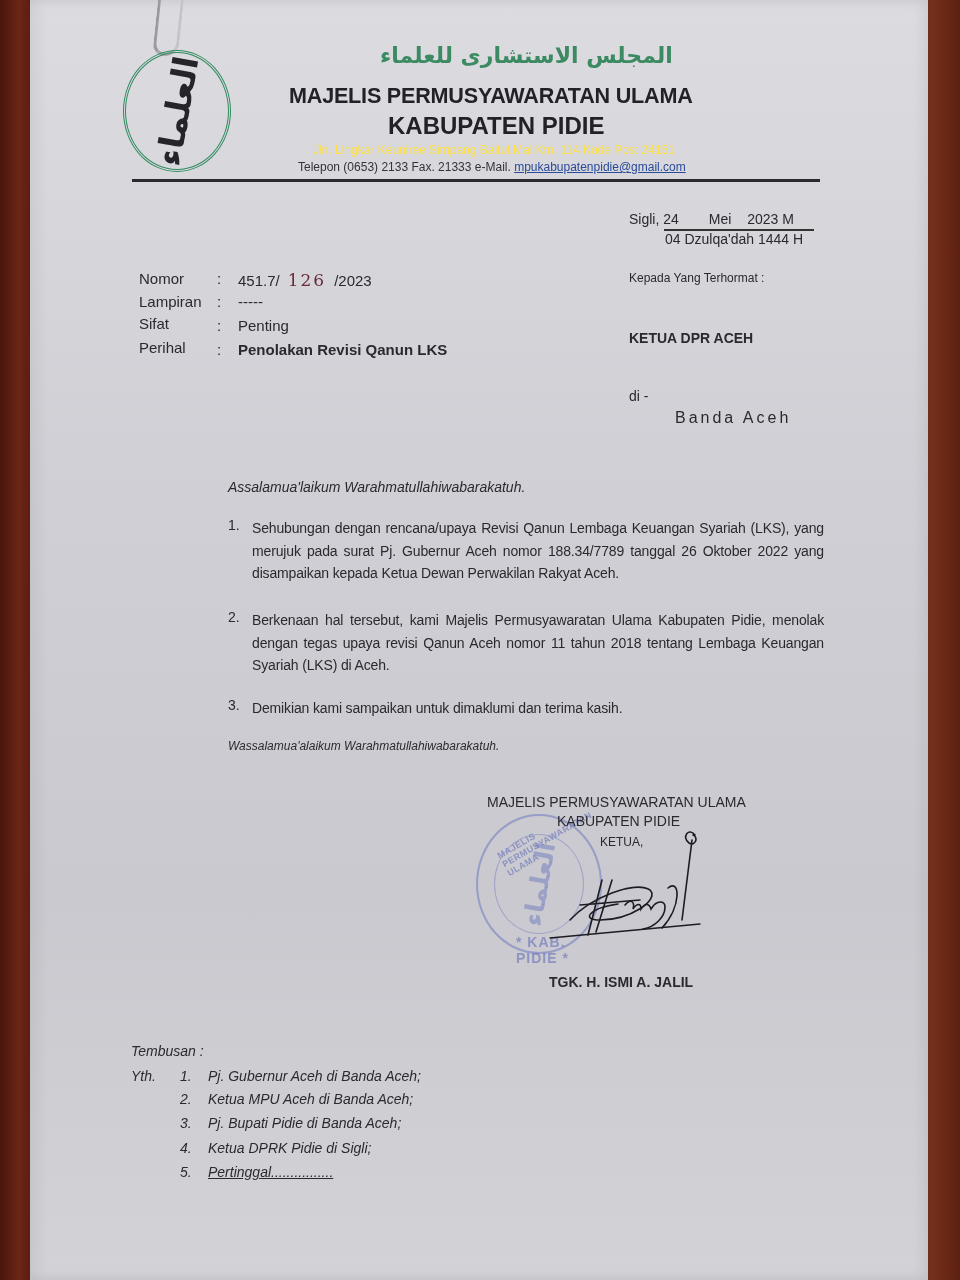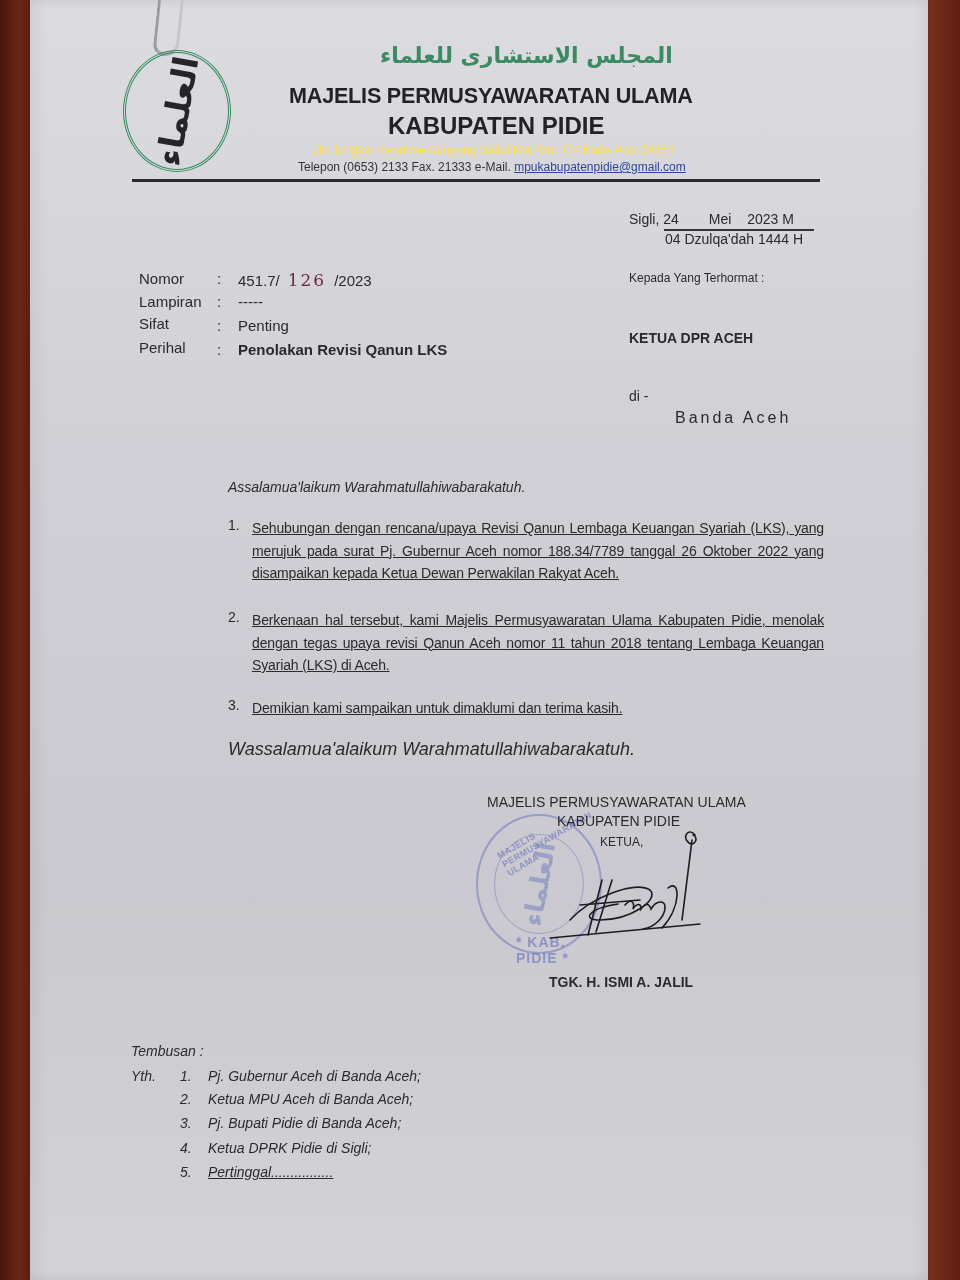--- a/index.html
+++ b/index.html
@@ -93,23 +93,22 @@
     .addressee-di { left: 629px; top: 388px; font-size: 14px; }
     .addressee-city { left: 675px; top: 409px; font-size: 16px; letter-spacing: 3px; }
 
     
     .salam { left: 228px; top: 479px; font-size: 14px; font-style: italic; }
     .item-num { left: 228px; font-size: 14px; }
     .item-text {
       position: absolute; left: 252px; width: 572px; font-size: 14px;
       line-height: 22.5px; text-align: justify; white-space: normal;
       letter-spacing: -0.15px;
-      text-decoration: underline;
-    }
-    .closing { left: 228px; top: 739px; font-size: 18px; font-style: italic; }
+    }
+    .closing { left: 228px; top: 739px; font-size: 12px; font-style: italic; }
 
     
     .sig-org { left: 487px; top: 794px; font-size: 14px; }
     .sig-region { left: 557px; top: 813px; font-size: 14px; }
     .sig-title { left: 600px; top: 835px; font-size: 12px; }
     .sig-name { left: 549px; top: 944px; font-size: 14px; font-weight: bold; margin-top: 30px; }
     .stamp {
       position: absolute; left: 476px; top: 814px; width: 126px; height: 140px;
       border: 2.5px solid rgba(110,120,190,0.55); border-radius: 50%;
     }

